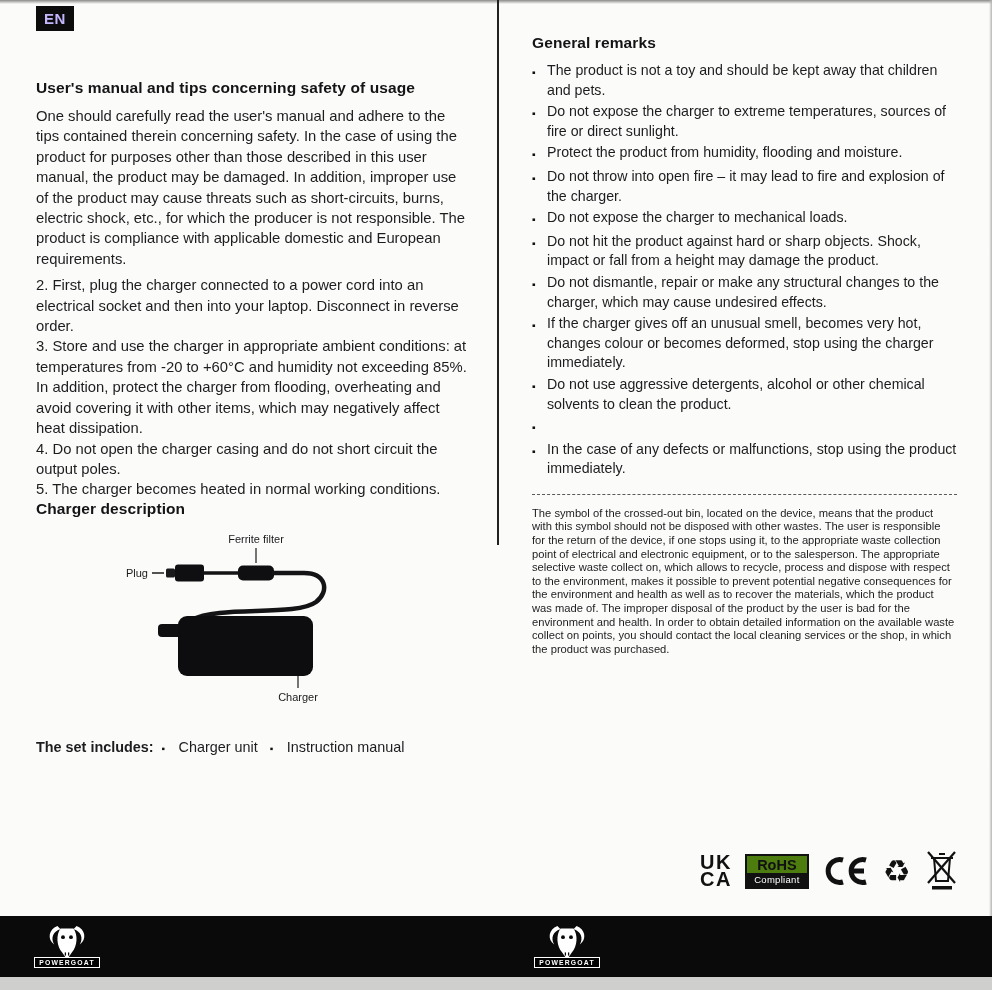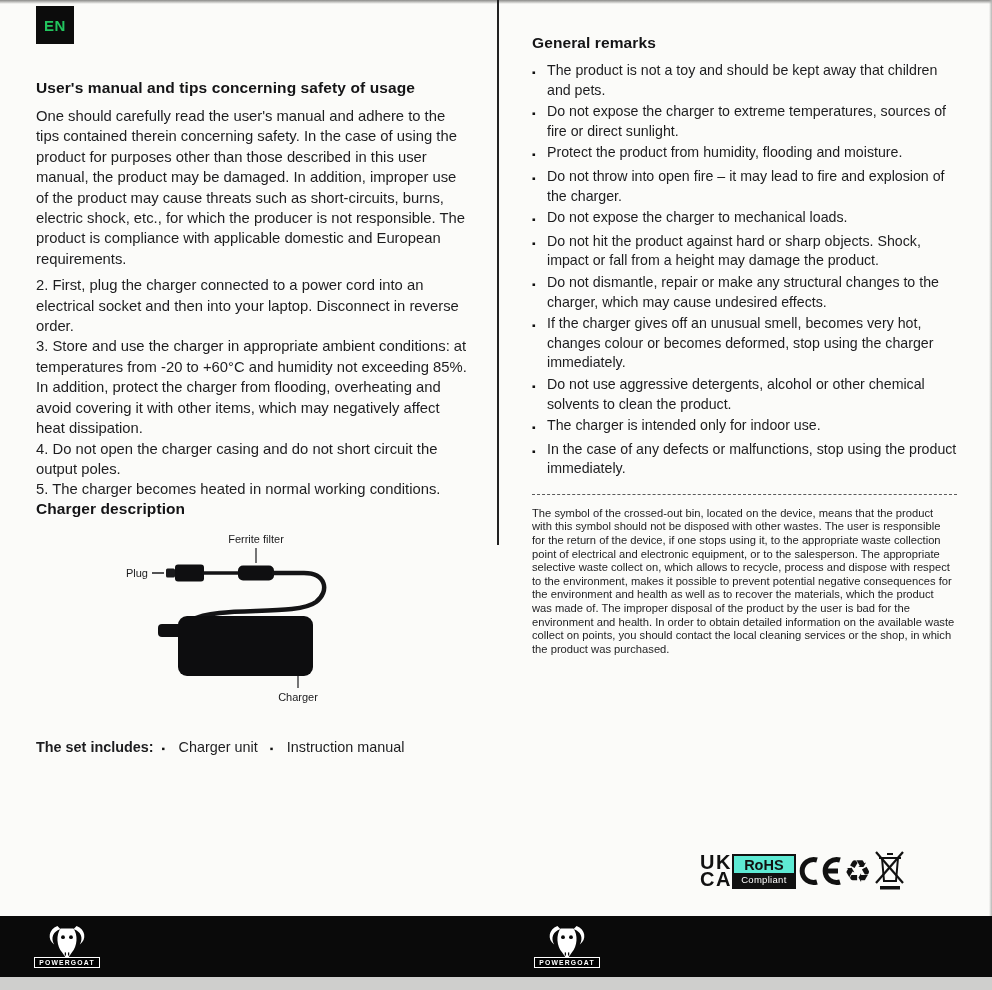--- a/index.html
+++ b/index.html
@@ -8,22 +8,22 @@
     background:#fbfbf9;overflow:hidden;
     font-family:"Liberation Sans","DejaVu Sans",sans-serif;
     color:#1d1d1f;
   }
   .scan-top-edge{position:absolute;left:0;top:0;width:100%;height:4px;
     background:linear-gradient(#8a8a88,#d9d9d7 70%,rgba(0,0,0,0));}
   .scan-right-edge{position:absolute;right:0;top:0;width:3px;height:100%;
     background:linear-gradient(to left,#b5b5b3,rgba(0,0,0,0));}
 
   .lang-badge{
-    position:absolute;left:36px;top:6px;width:38px;height:38px;
-    background:#0c0c0c;color:#22c55e;display:flex;align-items:center;justify-content:center;
+    position:absolute;left:36px;top:6px;width:38px;height:25px;
+    background:#0c0c0c;color:#c4b5fd;display:flex;align-items:center;justify-content:center;
     font-size:15px;font-weight:700;letter-spacing:.5px;
   }
 
   .col-left{position:absolute;left:36px;top:79px;width:432px;}
   .col-right{position:absolute;left:532px;top:34px;width:430px;}
   .v-divider{position:absolute;left:497px;top:0;width:1.5px;height:545px;background:#222;}
 
   h2.sec{font-size:15.5px;font-weight:700;margin:0 0 9px;letter-spacing:.1px;color:#141416;}
   .body-text{font-size:14.8px;line-height:20.4px;margin:0 0 6px;}
   .steps p{font-size:14.8px;line-height:20.4px;margin:0;}
@@ -40,23 +40,23 @@
   .set-includes{margin-top:24px;font-size:14.4px;display:flex;align-items:baseline;}
   .set-includes .lbl{font-weight:700;margin-right:8px;}
   .inc{display:flex;align-items:baseline;}
   .inc .item{margin-right:12px;}
   .inc .b{padding-top:0;font-size:10px;margin-right:2px;}
 
   .diagram{margin:4px 0 0 22px;display:block;}
   .diagram text{font-size:11px;fill:#1b1b1d;font-family:"Liberation Sans",sans-serif;}
 
   .marks-row{position:absolute;left:700px;top:846px;width:262px;height:50px;
-    display:flex;align-items:center;}
+    display:flex;align-items:center;gap:13px;}
   .ukca{font-weight:700;font-size:20px;line-height:17.5px;letter-spacing:1.5px;color:#111;}
-  .rohs{width:60px;border:2px solid #111;text-align:center;background:#5eead4;}
+  .rohs{width:60px;border:2px solid #111;text-align:center;background:#4d7c0f;}
   .rohs-top{font-weight:700;font-size:14.5px;padding:1px 0 0;color:#111;}
   .rohs-bottom{background:#111;color:#fff;font-size:9.5px;padding:1px 0 2px;letter-spacing:.3px;}
   .recycle{font-size:31px;color:#111;line-height:1;font-family:"DejaVu Sans",sans-serif;}
 
   .footer{position:absolute;left:0;top:916px;width:992px;height:61px;background:#0a0a0a;}
   .footer-logo{position:absolute;top:6px;width:74px;display:flex;flex-direction:column;align-items:center;}
   .footer-logo .brand-banner{margin-top:-5px;background:#000;border:1px solid #fff;
     color:#fff;font-size:6.8px;font-weight:700;letter-spacing:1.2px;padding:1px 4px;}
   .page-bottom-strip{position:absolute;left:0;top:977px;width:992px;height:13px;background:#cfcfcd;}
 </style>
@@ -155,21 +155,20 @@
       <li>
           <span class="b">▪</span>
           <span>If the charger gives off an unusual smell, becomes very hot, changes colour or becomes deformed, stop using the charger immediately.</span>
         </li>
       <li>
           <span class="b">▪</span>
           <span>Do not use aggressive detergents, alcohol or other chemical solvents to clean the product.</span>
         </li>
       <li>
           <span class="b">▪</span>
-          <span>The charger is intended only for indoor use.</span>
         </li>
       <li>
           <span class="b">▪</span>
           <span>In the case of any defects or malfunctions, stop using the product immediately.</span>
         </li>
     </ul>
 
     <hr class="dashed-rule">
 
     <p class="disposal-body">The symbol of the crossed-out bin, located on the device, means that the product with this symbol should not be disposed with other wastes. The user is responsible for the return of the device, if one stops using it, to the appropriate waste collection point of electrical and electronic equipment, or to the salesperson. The appropriate selective waste collect on, which allows to recycle, process and dispose with respect to the environment, makes it possible to prevent potential negative consequences for the environment and health as well as to recover the materials, which the product was made of. The improper disposal of the product by the user is bad for the environment and health. In order to obtain detailed information on the available waste collect on points, you should contact the local cleaning services or the shop, in which the product was purchased.</p>

